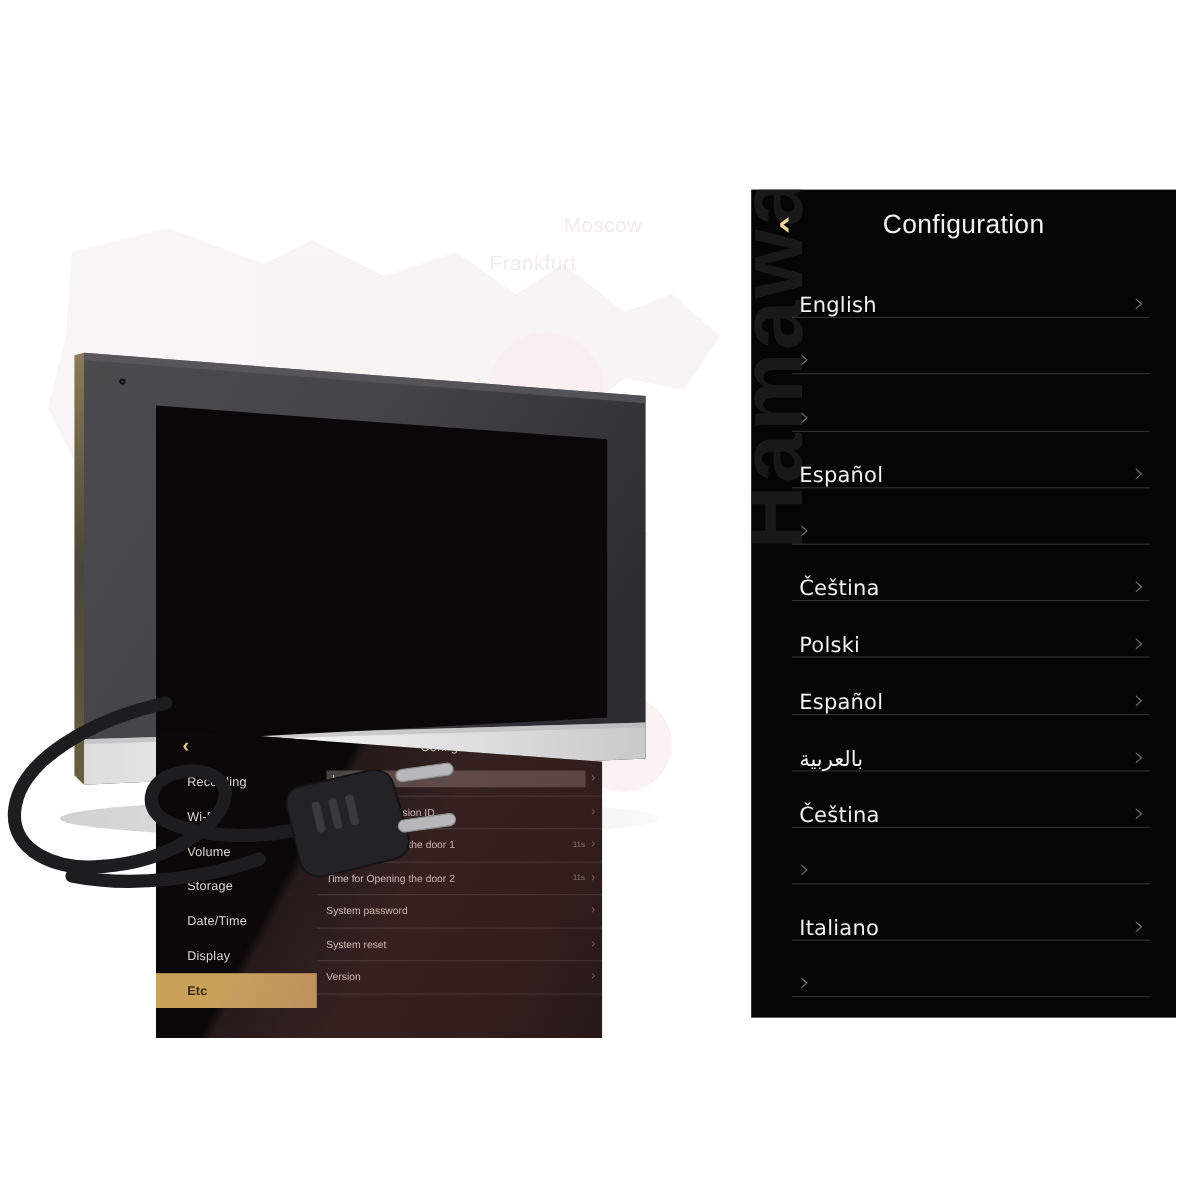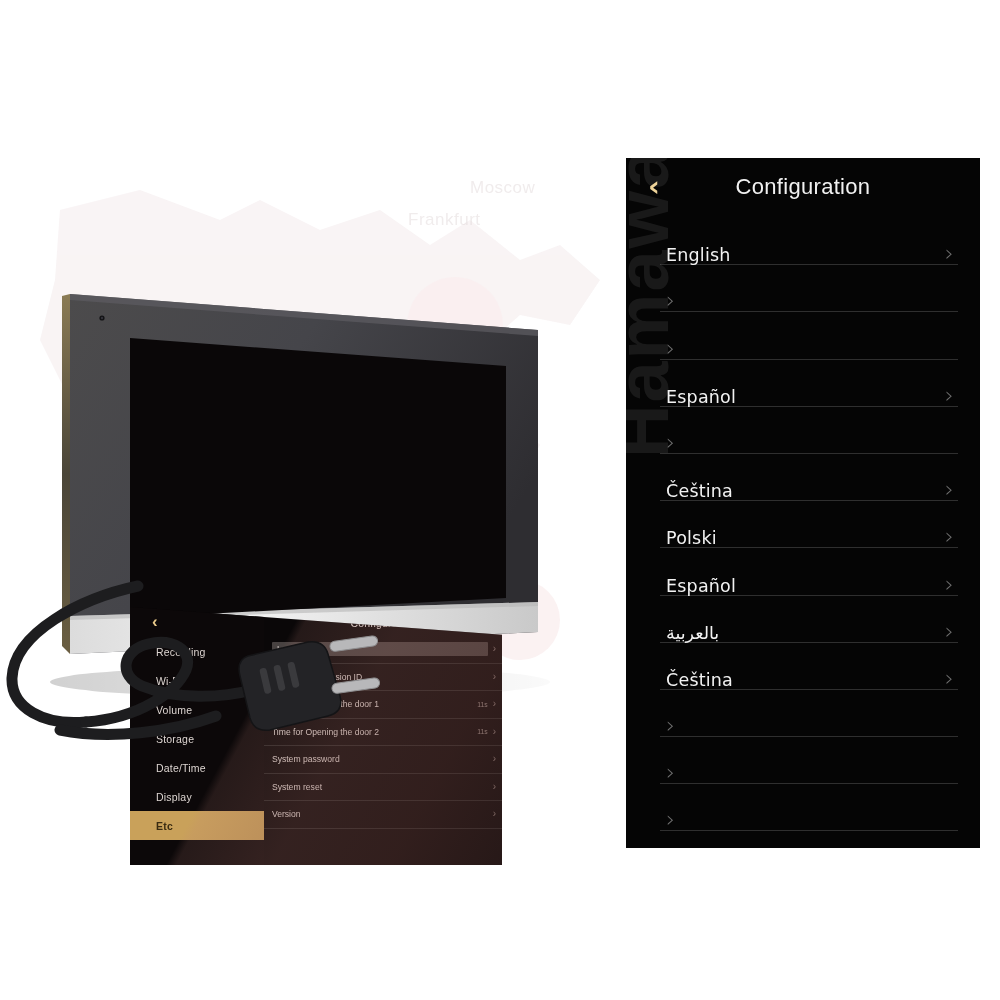--- a/index.html
+++ b/index.html
@@ -309,20 +309,21 @@
         <span class="lang-chev">›</span>
       </div>
       <div class="lang-row">
         <span class="lang-label">Čeština</span>
         <span class="lang-chev">›</span>
       </div>
       <div class="lang-row">
         <span class="lang-chev">›</span>
       </div>
       <div class="lang-row">
+        <span class="lang-label">Italiano</span>
         <span class="lang-chev">›</span>
       </div>
       <div class="lang-row">
         <span class="lang-chev">›</span>
       </div>
       <div class="lang-row">
         <span class="lang-label">Português</span>
         <span class="lang-chev">›</span>
       </div>
     </div>

